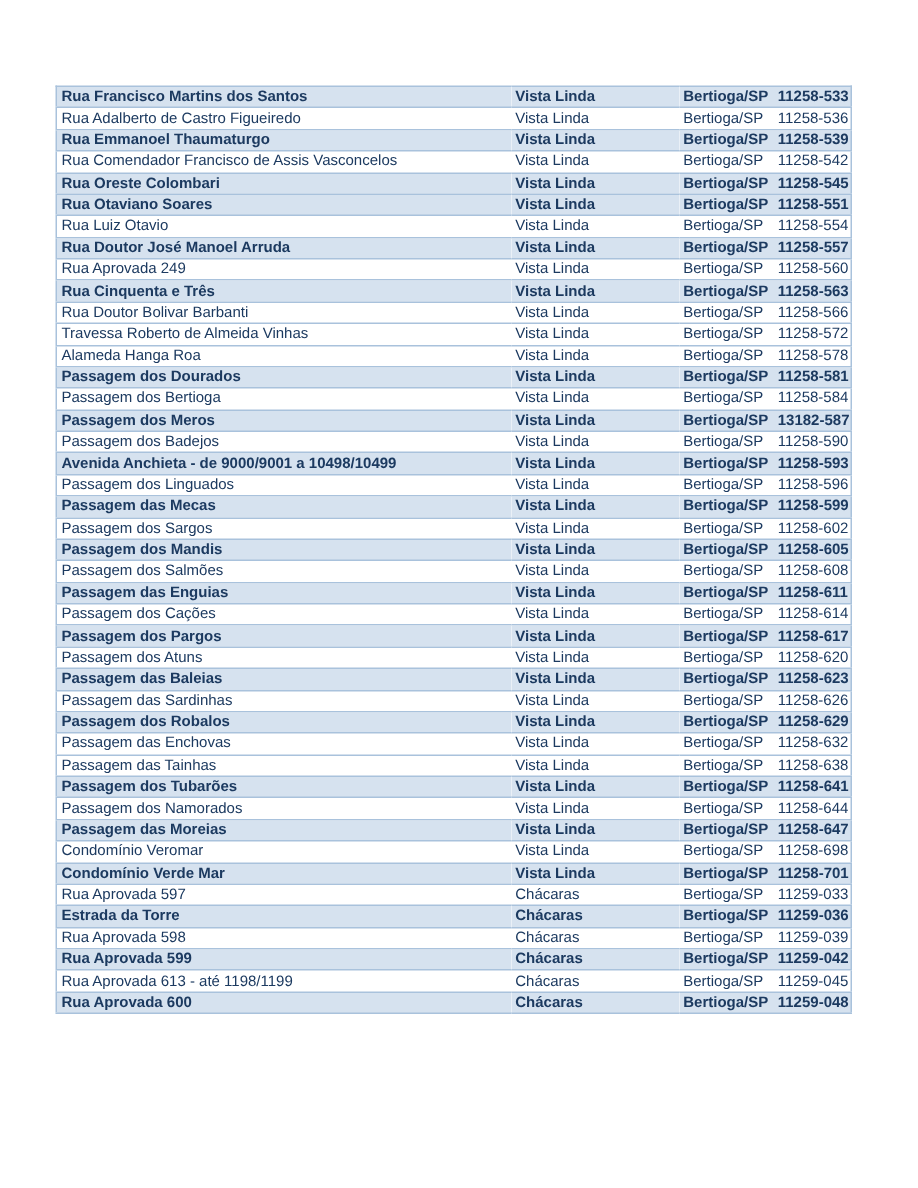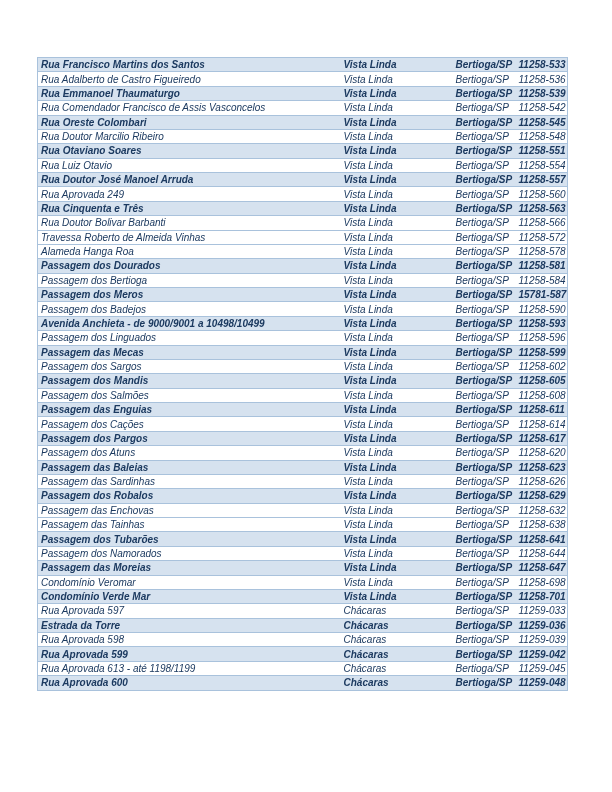--- a/index.html
+++ b/index.html
@@ -16,21 +16,20 @@
   }
   table.cep-table {
     position: absolute;
     left: 37px; top: 57px;
     width: 530px;
     border-collapse: collapse;
     table-layout: fixed;
     font-size: 10px;
     color: #1c3a60;
     border: 1px solid #a9c2dc;
-    font-style: italic;
   }
   table.cep-table tr { height: 14.38px; border-bottom: 1px solid #a9c2dc; }
   table.cep-table tr.band { background: #d6e2ef; font-weight: bold; }
   table.cep-table td {
     padding: 0 3px;
     white-space: nowrap;
     overflow: hidden;
     vertical-align: middle;
     line-height: 13px;
   }
@@ -71,26 +70,20 @@
           <td>Vista Linda</td>
           <td>Bertioga/SP</td>
           <td class="col-cep">11258-542</td>
         </tr>
         <tr class="band">
           <td>Rua Oreste Colombari</td>
           <td>Vista Linda</td>
           <td>Bertioga/SP</td>
           <td class="col-cep">11258-545</td>
         </tr>
-        <tr>
-          <td>Rua Doutor Marcilio Ribeiro</td>
-          <td>Vista Linda</td>
-          <td>Bertioga/SP</td>
-          <td class="col-cep">11258-548</td>
-        </tr>
         <tr class="band">
           <td>Rua Otaviano Soares</td>
           <td>Vista Linda</td>
           <td>Bertioga/SP</td>
           <td class="col-cep">11258-551</td>
         </tr>
         <tr>
           <td>Rua Luiz Otavio</td>
           <td>Vista Linda</td>
           <td>Bertioga/SP</td>
@@ -141,21 +134,21 @@
         <tr>
           <td>Passagem dos Bertioga</td>
           <td>Vista Linda</td>
           <td>Bertioga/SP</td>
           <td class="col-cep">11258-584</td>
         </tr>
         <tr class="band">
           <td>Passagem dos Meros</td>
           <td>Vista Linda</td>
           <td>Bertioga/SP</td>
-          <td class="col-cep">15781-587</td>
+          <td class="col-cep">13182-587</td>
         </tr>
         <tr>
           <td>Passagem dos Badejos</td>
           <td>Vista Linda</td>
           <td>Bertioga/SP</td>
           <td class="col-cep">11258-590</td>
         </tr>
         <tr class="band">
           <td>Avenida Anchieta - de 9000/9001 a 10498/10499</td>
           <td>Vista Linda</td>

